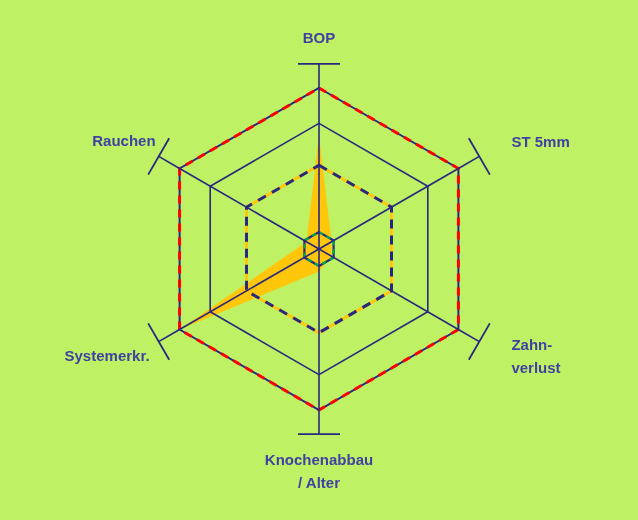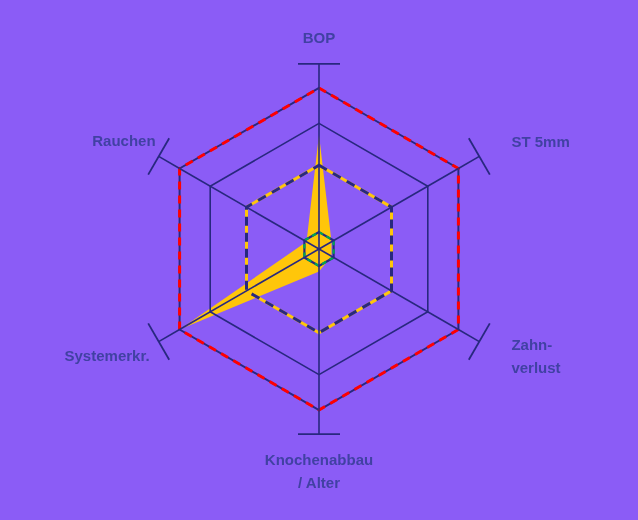--- a/index.html
+++ b/index.html
@@ -5,21 +5,21 @@
   html, body {
     margin: 0;
     padding: 0;
     background: #ffffff;
     font-family: "Liberation Sans", sans-serif;
   }
   .page {
     width: 638px;
     height: 520px;
     position: relative;
-    background: #8b5cf6;
+    background: #bef264;
     overflow: hidden;
   }
   .chart {
     width: 638px;
     height: 520px;
   }
   .axis-label {
     font-family: "Liberation Sans", sans-serif;
     font-size: 15px;
     font-weight: bold;

